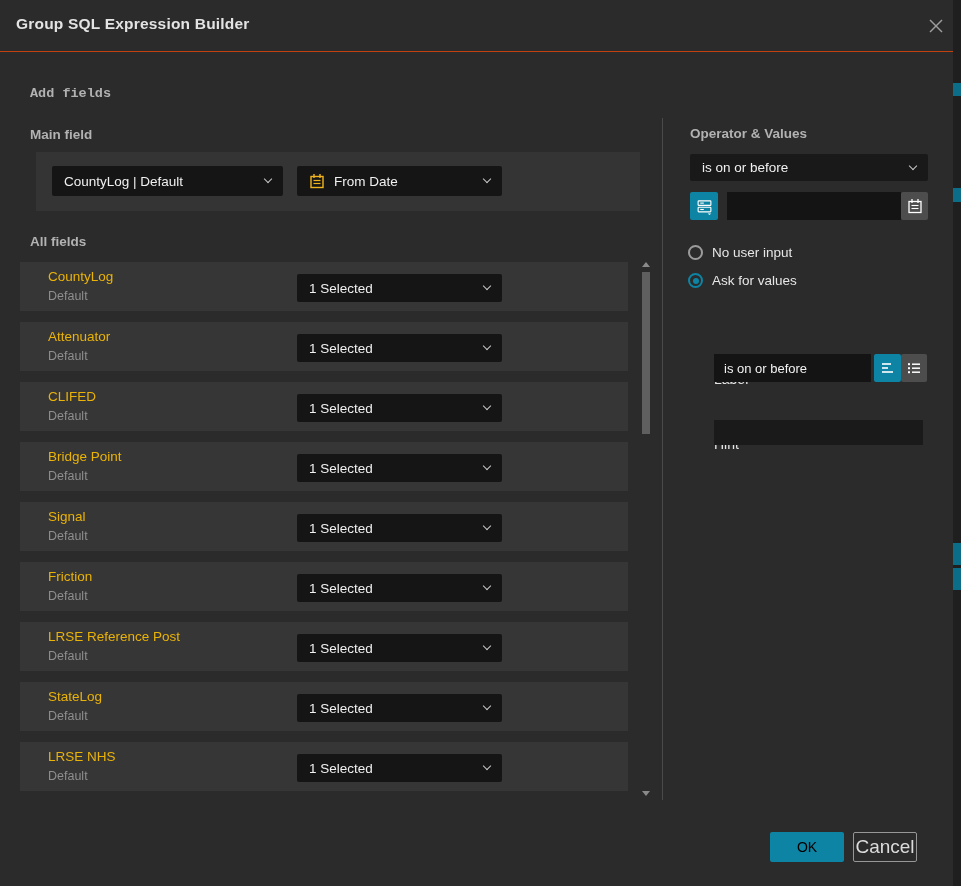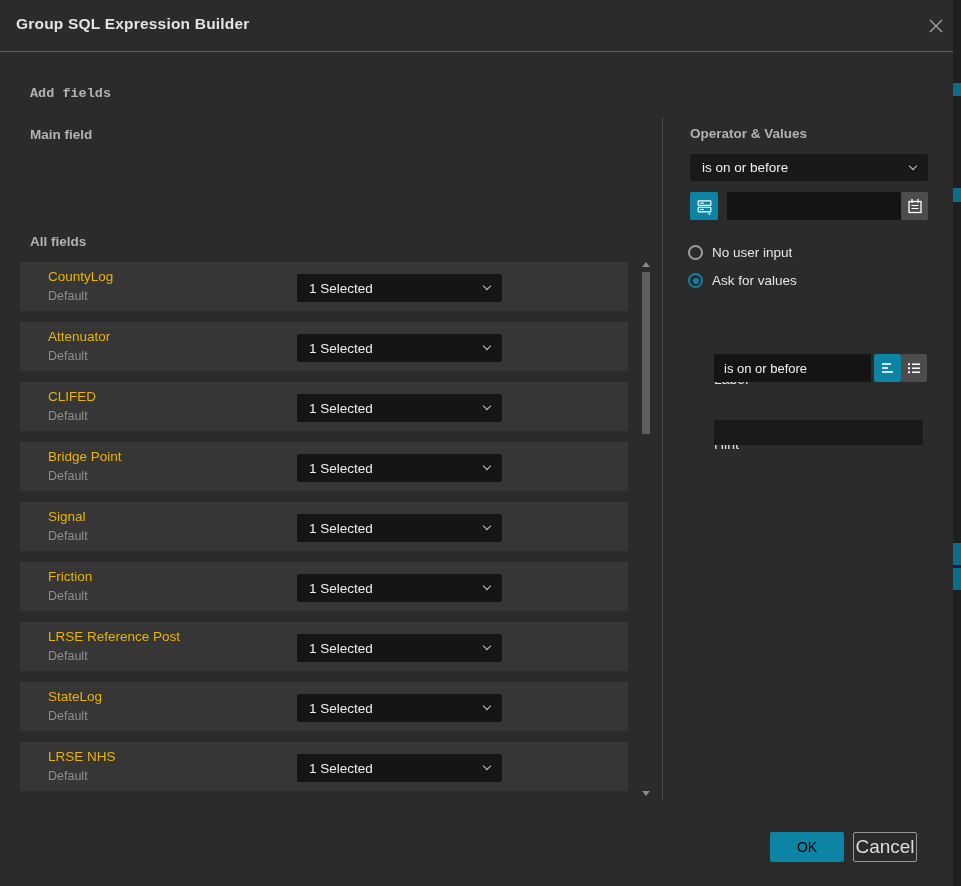--- a/index.html
+++ b/index.html
@@ -72,20 +72,37 @@
       <svg width="16" height="16" viewBox="0 0 16 16">
         <line x1="2" y1="2" x2="14" y2="14" stroke="#9e9e9e" stroke-width="1.4"></line>
         <line x1="14" y1="2" x2="2" y2="14" stroke="#9e9e9e" stroke-width="1.4"></line>
       </svg>
     </div>
   </div>
 
   <div class="section-label" style="left:30px; top:86px;font-family:Liberation Mono, monospace;">Add fields</div>
   <div class="section-label" style="left:30px; top:127px;">Main field</div>
 
+  <div class="main-box">
+    <div class="select" style="left:16px; top:14px; width:231px;">
+      <span>CountyLog | Default</span>
+      <span class="chev"></span>
+    </div>
+    <div class="select" style="left:261px; top:14px; width:205px;">
+      <svg width="16" height="16" viewBox="0 0 16 16" style="margin-right:9px; flex:0 0 auto;">
+        <rect x="2" y="3.5" width="12" height="11" fill="none" stroke="#f0b41e" stroke-width="1.4"></rect>
+        <line x1="5" y1="1" x2="5" y2="5" stroke="#f0b41e" stroke-width="1.4"></line>
+        <line x1="11" y1="1" x2="11" y2="5" stroke="#f0b41e" stroke-width="1.4"></line>
+        <line x1="4.5" y1="7.5" x2="11.5" y2="7.5" stroke="#f0b41e" stroke-width="1.2"></line>
+        <line x1="4.5" y1="10.5" x2="11.5" y2="10.5" stroke="#f0b41e" stroke-width="1.2"></line>
+      </svg>
+      <span>From Date</span>
+      <span class="chev"></span>
+    </div>
+  </div>
 
   <div class="section-label" style="left:30px; top:234px;">All fields</div>
 
   <div class="list">
     <div class="row">
       <div class="row-name">CountyLog</div>
       <div class="row-sub">Default</div>
       <div class="select row-select">
         <span class="sel-text">1 Selected</span>
         <span class="chev"></span>

